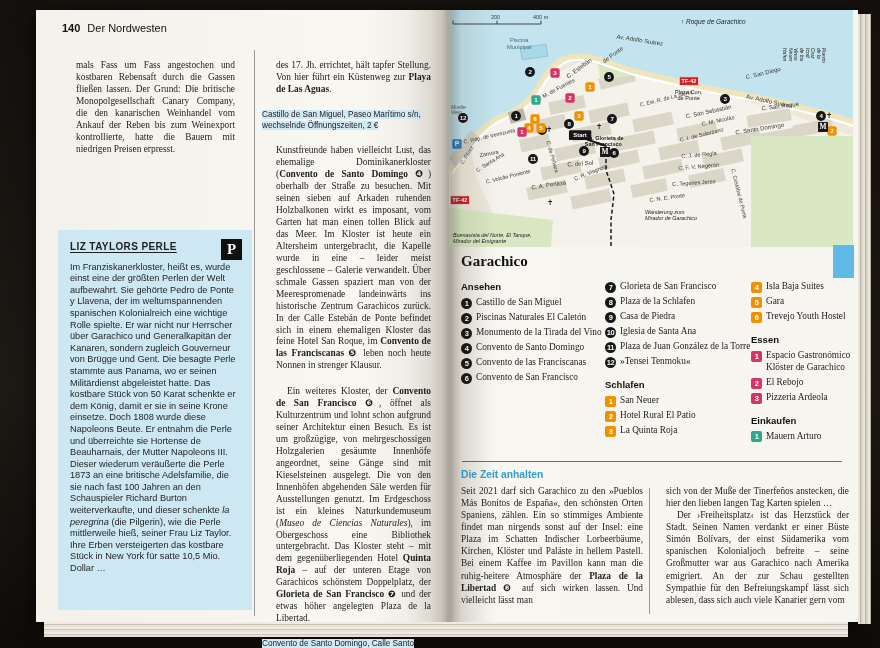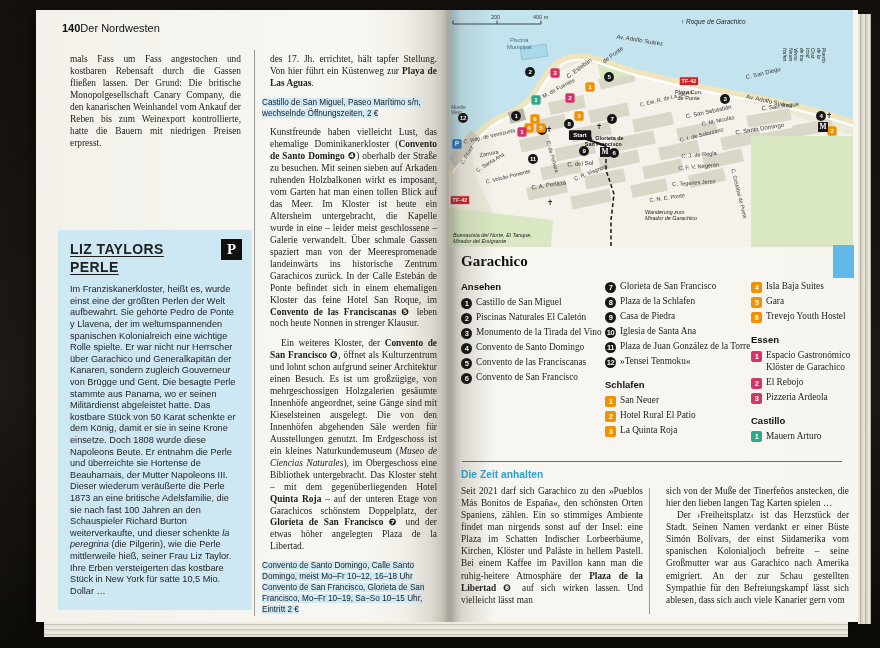--- a/index.html
+++ b/index.html
@@ -8,33 +8,33 @@
   #spread{position:absolute;left:36px;top:10px;width:822px;height:612px;box-shadow:0 6px 18px rgba(0,0,0,.7);}
   .page{position:absolute;top:0;height:612px;width:411px;}
   #page-left{left:0;background:linear-gradient(to right,#f3f1ea 0%,#f9f7f2 80%,#ece9e1 96%,#d6d2c8 100%);}
   #page-right{left:411px;background:linear-gradient(to right,#cfcabf 0%,#e8e5dd 2%,#f8f6f1 10%,#f7f5f0 100%);}
   #bottom-stack{position:absolute;left:44px;top:622px;width:804px;height:15px;background:repeating-linear-gradient(180deg,#efebe1 0 2px,#c9c4b8 2px 3px,#e5e1d6 3px 5px);}
   #right-stack{position:absolute;left:858px;top:14px;width:13px;height:610px;background:repeating-linear-gradient(90deg,#e9e5da 0 2px,#b9b3a6 2px 3px,#d8d3c7 3px 5px);}
   .b{font-weight:bold;}
   .i{font-style:italic;}
   .mk{background:var(--hl);}
   .col{position:absolute;text-align:justify;font-family:"Liberation Serif","DejaVu Sans",serif;font-size:9.4px;line-height:1.27;color:#1d1d1d;}
-  .col p{margin:8px;}
+  .col p{margin:14px;}
   p.ind{text-indent:11px;}
   .h-blue{color:var(--blue);font-family:"Liberation Sans",sans-serif;font-weight:bold;font-size:10.3px;margin:9px 0 2px;text-align:left;}
   .info{font-family:"Liberation Sans",sans-serif;font-size:8.2px;line-height:1.32;text-align:left;margin-top:3px;color:#222;}
   .vrule{position:absolute;width:1px;background:#9a9890;}
   
   #lp-header{position:absolute;left:26px;top:12px;font-size:11px;color:#111;}
-  #lp-header .num{font-weight:bold;}
+  #lp-header .num{font-weight:bold;margin-right:7px;}
   #col1{left:26px;top:36px;width:187px;}
   #col2{left:226px;top:36px;width:183px;}
   #lp-rule{left:218px;top:40px;height:566px;}
   .infobox{position:absolute;left:22px;top:220px;width:194px;height:380px;background:var(--box);padding:11px 12px;box-sizing:border-box;font-family:"Liberation Sans",sans-serif;font-size:9.2px;line-height:1.26;color:#1f1f1f;text-align:left;overflow:hidden;}
-  .infobox .title{font-weight:bold;font-size:14px;letter-spacing:.4px;text-decoration:underline;text-underline-offset:2px;margin-bottom:8px;padding-right:26px;}
+  .infobox .title{font-weight:bold;font-size:10px;letter-spacing:.4px;text-decoration:underline;text-underline-offset:2px;margin-bottom:8px;padding-right:26px;}
   .infobox .picon{position:absolute;top:9px;right:10px;width:21px;height:21px;background:#101010;color:#fff;font-family:"Liberation Serif",serif;font-weight:bold;font-size:15px;display:flex;align-items:center;justify-content:center;}
   .infobox p{margin:0;}
   
   #map{position:absolute;left:2px;top:0;width:404px;height:237px;overflow:hidden;background:#ece9db;}
   #map svg{position:absolute;left:0;top:0;}
   #map-overlay{position:absolute;left:0;top:0;width:100%;height:100%;}
   .map-label{position:absolute;font-family:"Liberation Sans",sans-serif;font-size:11px;color:#3a3a3a;white-space:pre-line;line-height:1.12;transform-origin:left top;}
   .map-label.ctr{text-align:center;}
   .map-marker{position:absolute;transform-origin:center;box-sizing:border-box;}
   .mk-sight{width:16px;height:16px;border-radius:50%;background:#161616;color:#fff;font:bold 10px/16px "Liberation Sans",sans-serif;text-align:center;letter-spacing:-.5px;}
@@ -337,21 +337,21 @@
               <div class="legend-item">
                 <span class="chip food">2</span>
                 <span>El Rebojo</span>
               </div>
               <div class="legend-item">
                 <span class="chip food">3</span>
                 <span>Pizzeria Ardeola</span>
               </div>
             </div>
             <div class="legend-block">
-              <div class="legend-heading">Castillo</div>
+              <div class="legend-heading">Einkaufen</div>
               <div class="legend-item">
                 <span class="chip shop">1</span>
                 <span>Mauern Arturo</span>
               </div>
             </div>
           </div>
         </div>
       <div id="legend-rule"></div>
 
       <div id="article-heading">Die Zeit anhalten</div>

